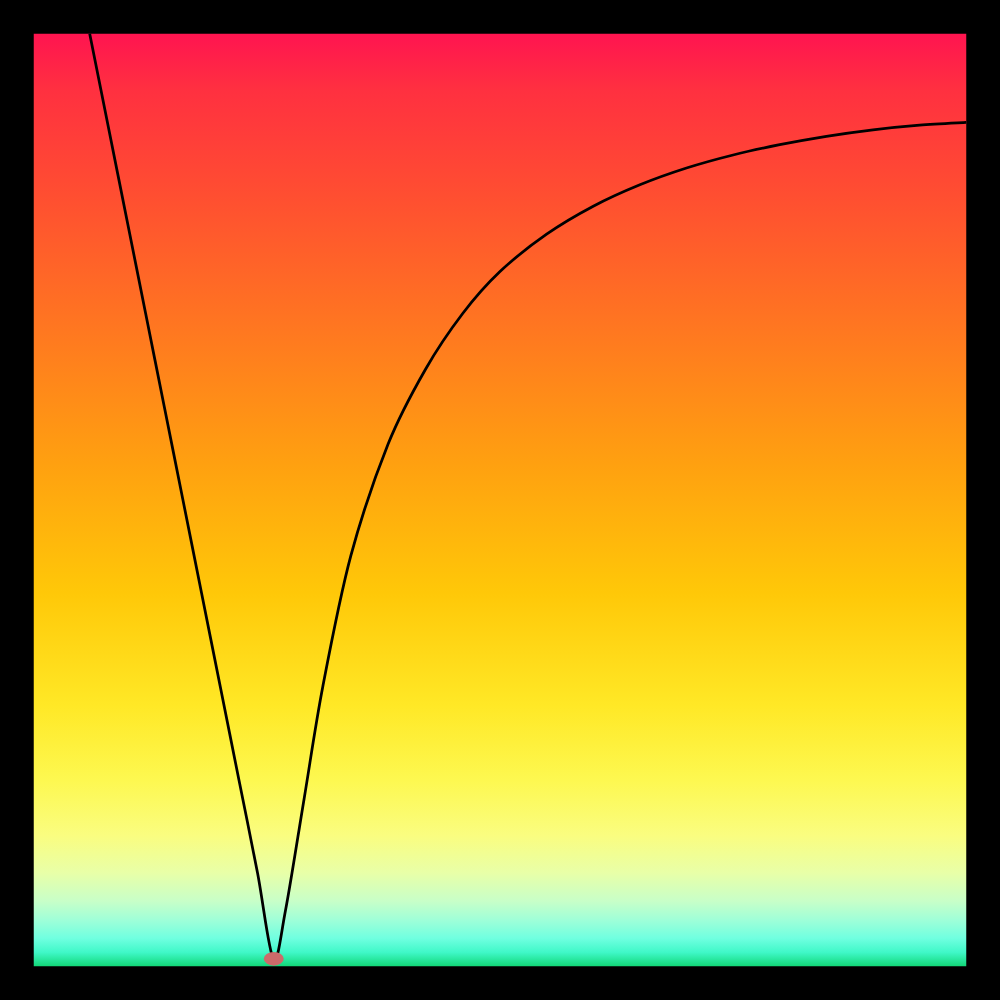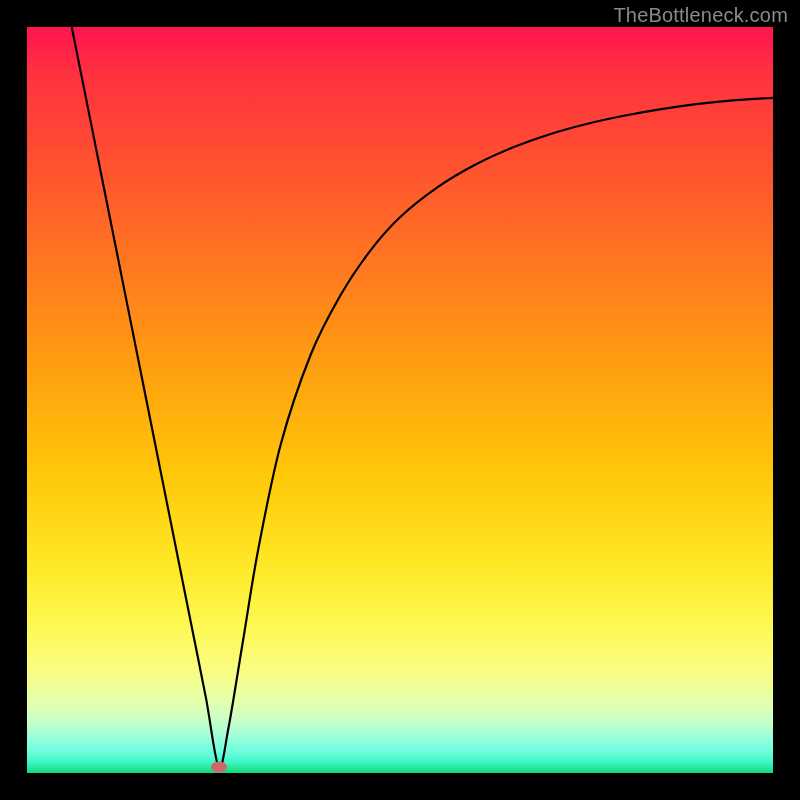--- a/index.html
+++ b/index.html
@@ -74,14 +74,13 @@
 
 <div class="frame">
   <div class="plot-area"></div>
 
   <svg class="curve" viewBox="0 0 746 746" preserveAspectRatio="none">
     <path id="curve-path" fill="none" stroke="#000000" stroke-width="2.2" stroke-linejoin="round" d="M 44.76,0 C 47.1472,11.936000000000003 54.9056,50.72800000000004 59.68,74.60000000000002 C 64.4544,98.47200000000001 69.82560000000001,125.32799999999992 74.60000000000001,149.19999999999993 C 79.37440000000001,173.07199999999995 84.7456,199.92800000000005 89.52,223.80000000000007 C 94.2944,247.67200000000008 99.66560000000001,274.528 104.44000000000001,298.40000000000003 C 109.21440000000001,322.27200000000005 114.5856,349.128 119.36,373 C 124.1344,396.872 129.5056,423.72799999999995 134.28,447.59999999999997 C 139.05440000000002,471.472 144.4256,498.32800000000003 149.20000000000002,522.2 C 153.97440000000003,546.072 159.34560000000002,572.928 164.12,596.8 C 168.8944,620.6719999999999 174.62367999999998,648.4828799999999 179.04,671.4 C 183.45632,694.31712 188.1412,735.2576 191.722,740.032 C 195.30280000000002,744.8064 197.48112000000003,721.76992 201.42000000000002,701.24 C 205.35888,680.7100800000001 211.5656,640.3664 216.33999999999997,611.72 C 221.11439999999996,583.0736 225.29199999999997,553.2336 231.26,522.2 C 237.228,491.16640000000007 245.28480000000002,448.7936 253.64000000000001,417.76 C 261.9952,386.72639999999996 273.93120000000005,352.11199999999997 283.48,328.23999999999995 C 293.0288,304.36799999999994 303.77119999999996,285.2704 313.32,268.56 C 322.8688,251.8496 333.6112,236.33280000000008 343.16,223.80000000000007 C 352.70880000000005,211.26720000000006 362.2576,200.37560000000002 373,190.23000000000002 C 383.7424,180.08440000000002 398.36400000000003,168.74519999999998 410.3,160.39 C 422.236,152.0348 435.664,144.33607999999998 447.59999999999997,138.01 C 459.53599999999994,131.68392 472.96400000000006,125.74575999999998 484.90000000000003,120.85199999999998 C 496.836,115.95823999999998 510.26399999999995,111.24351999999998 522.1999999999999,107.42399999999998 C 534.136,103.60447999999998 547.564,99.964 559.5,96.98000000000002 C 571.436,93.99600000000004 584.864,91.16120000000012 596.8000000000001,88.77400000000011 C 608.7360000000001,86.38680000000011 622.164,83.96975999999997 634.1,82.05999999999995 C 646.0360000000001,80.15023999999993 659.4639999999999,78.27031999999997 671.4,76.83799999999997 C 683.336,75.40567999999996 696.7639999999999,74.06287999999994 708.6999999999999,73.10799999999995 C 720.636,72.15311999999996 740.032,71.22807999999999 746,70.87"></path>
   </svg>
 
   <div id="marker" class="marker" style="left: 218.722px; top: 767.032px;"></div>
 
-  <div class="watermark">TheBottleneck.com</div>
 </div>
 
 </body></html>

